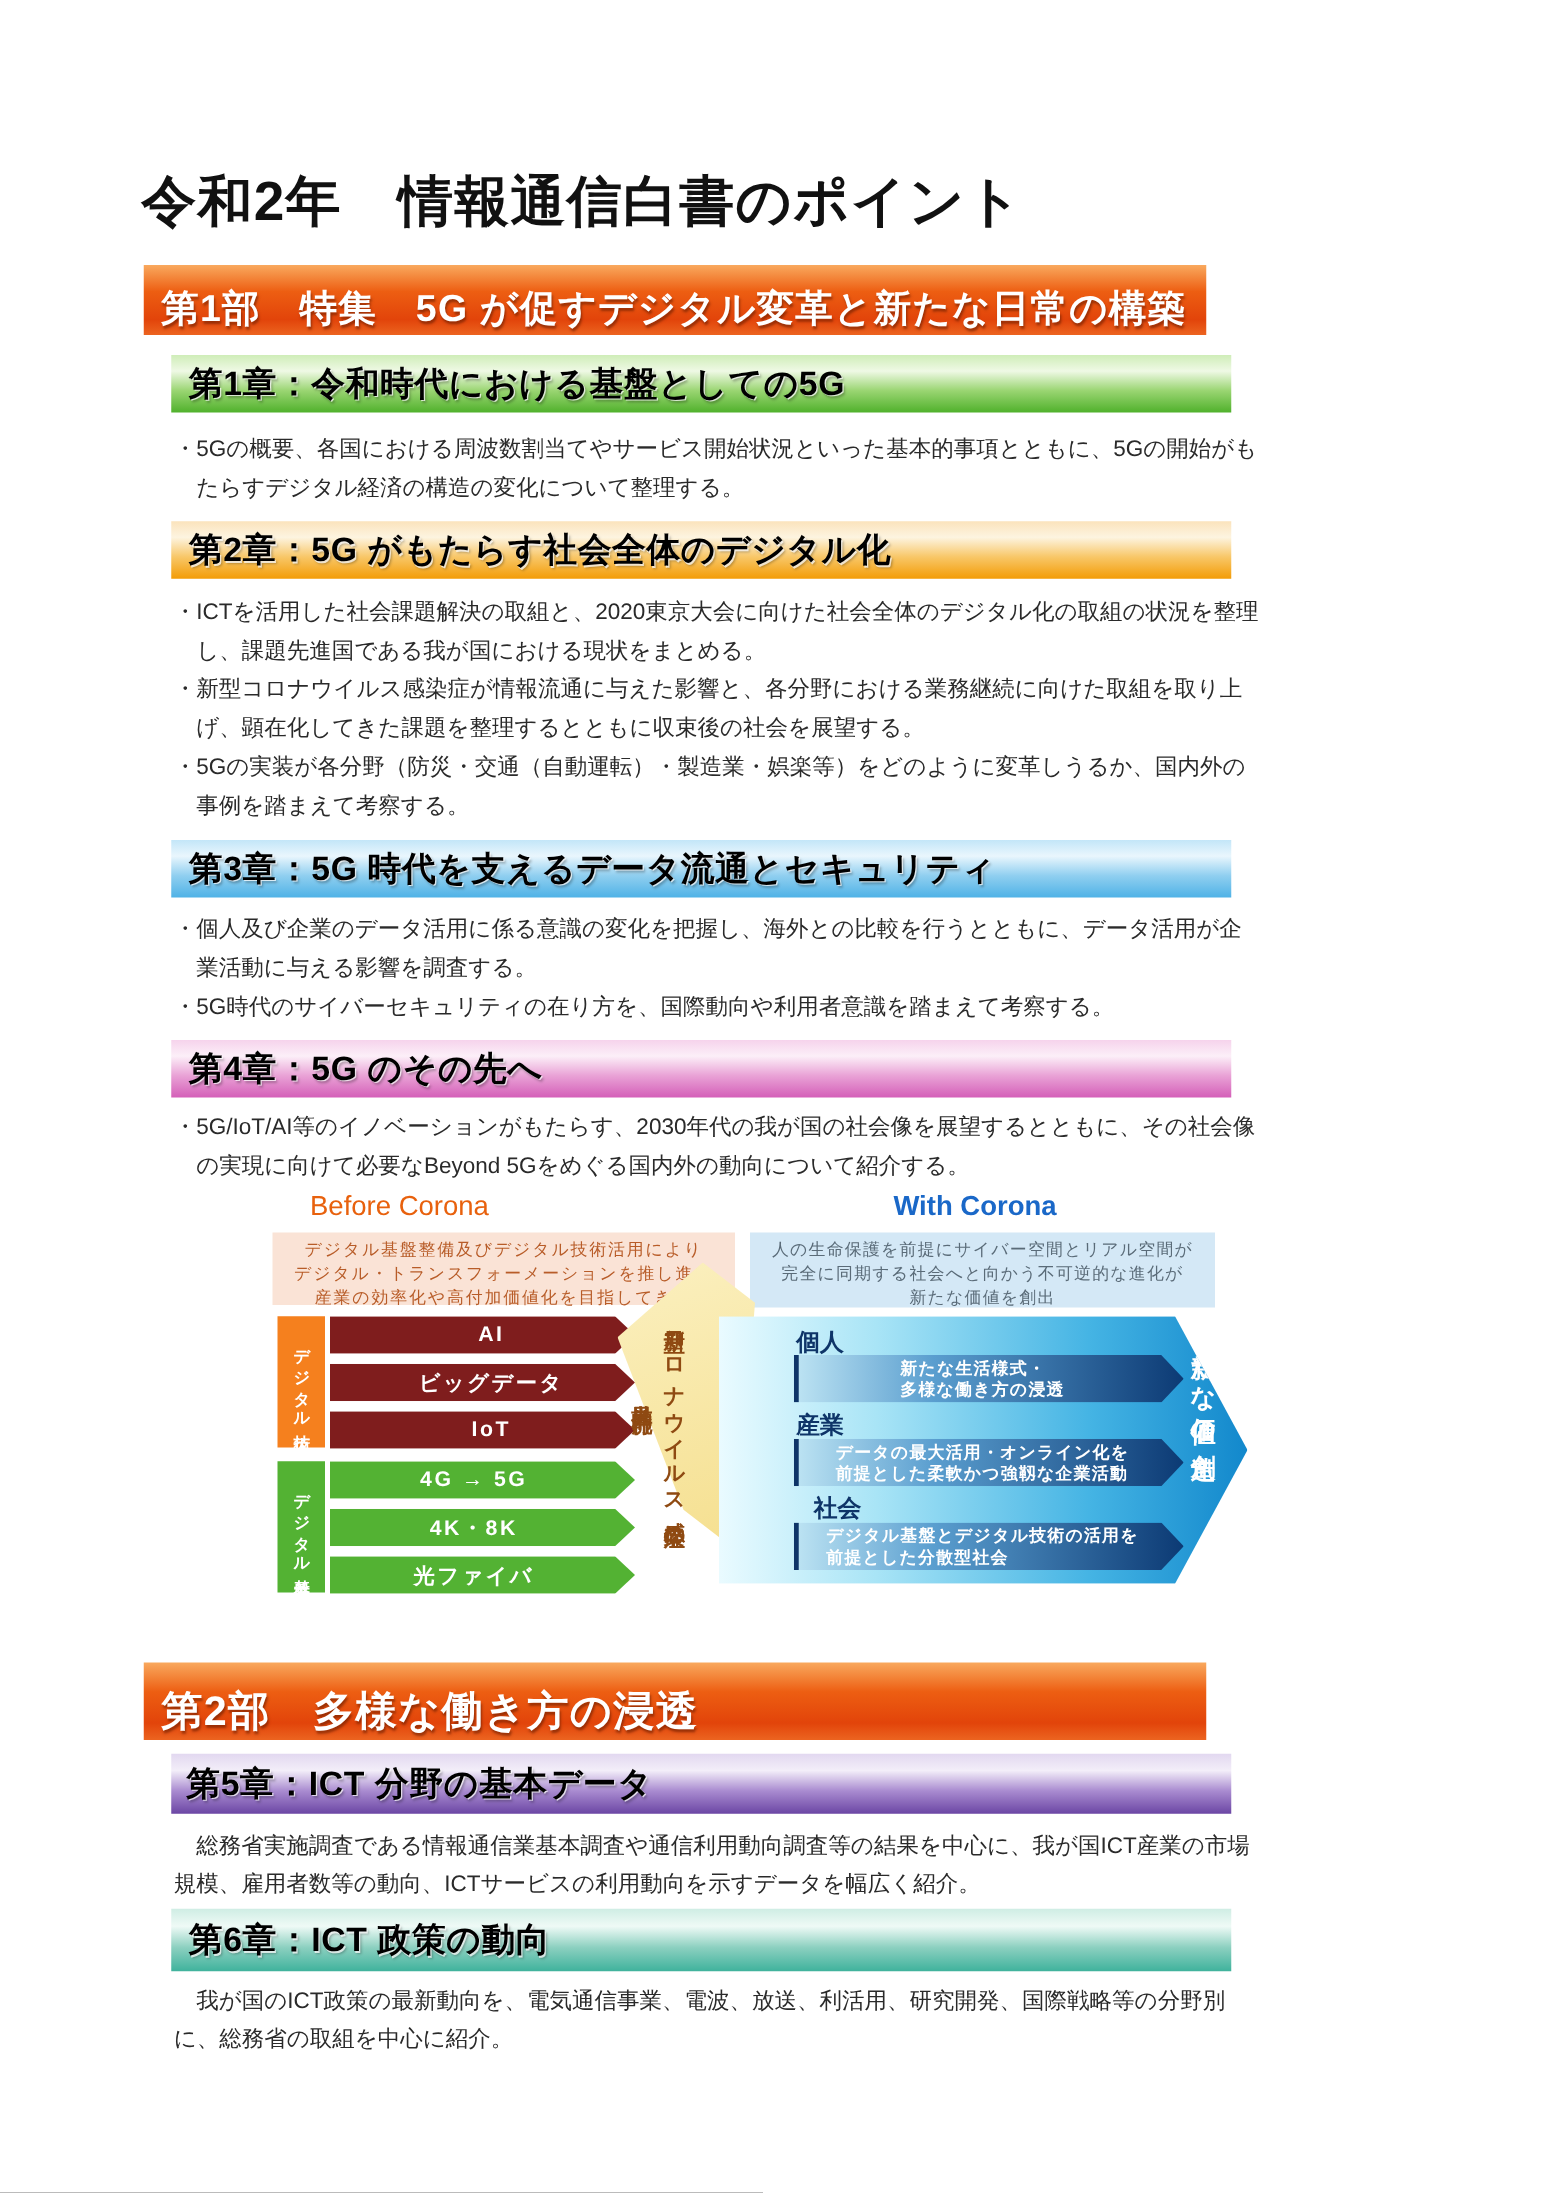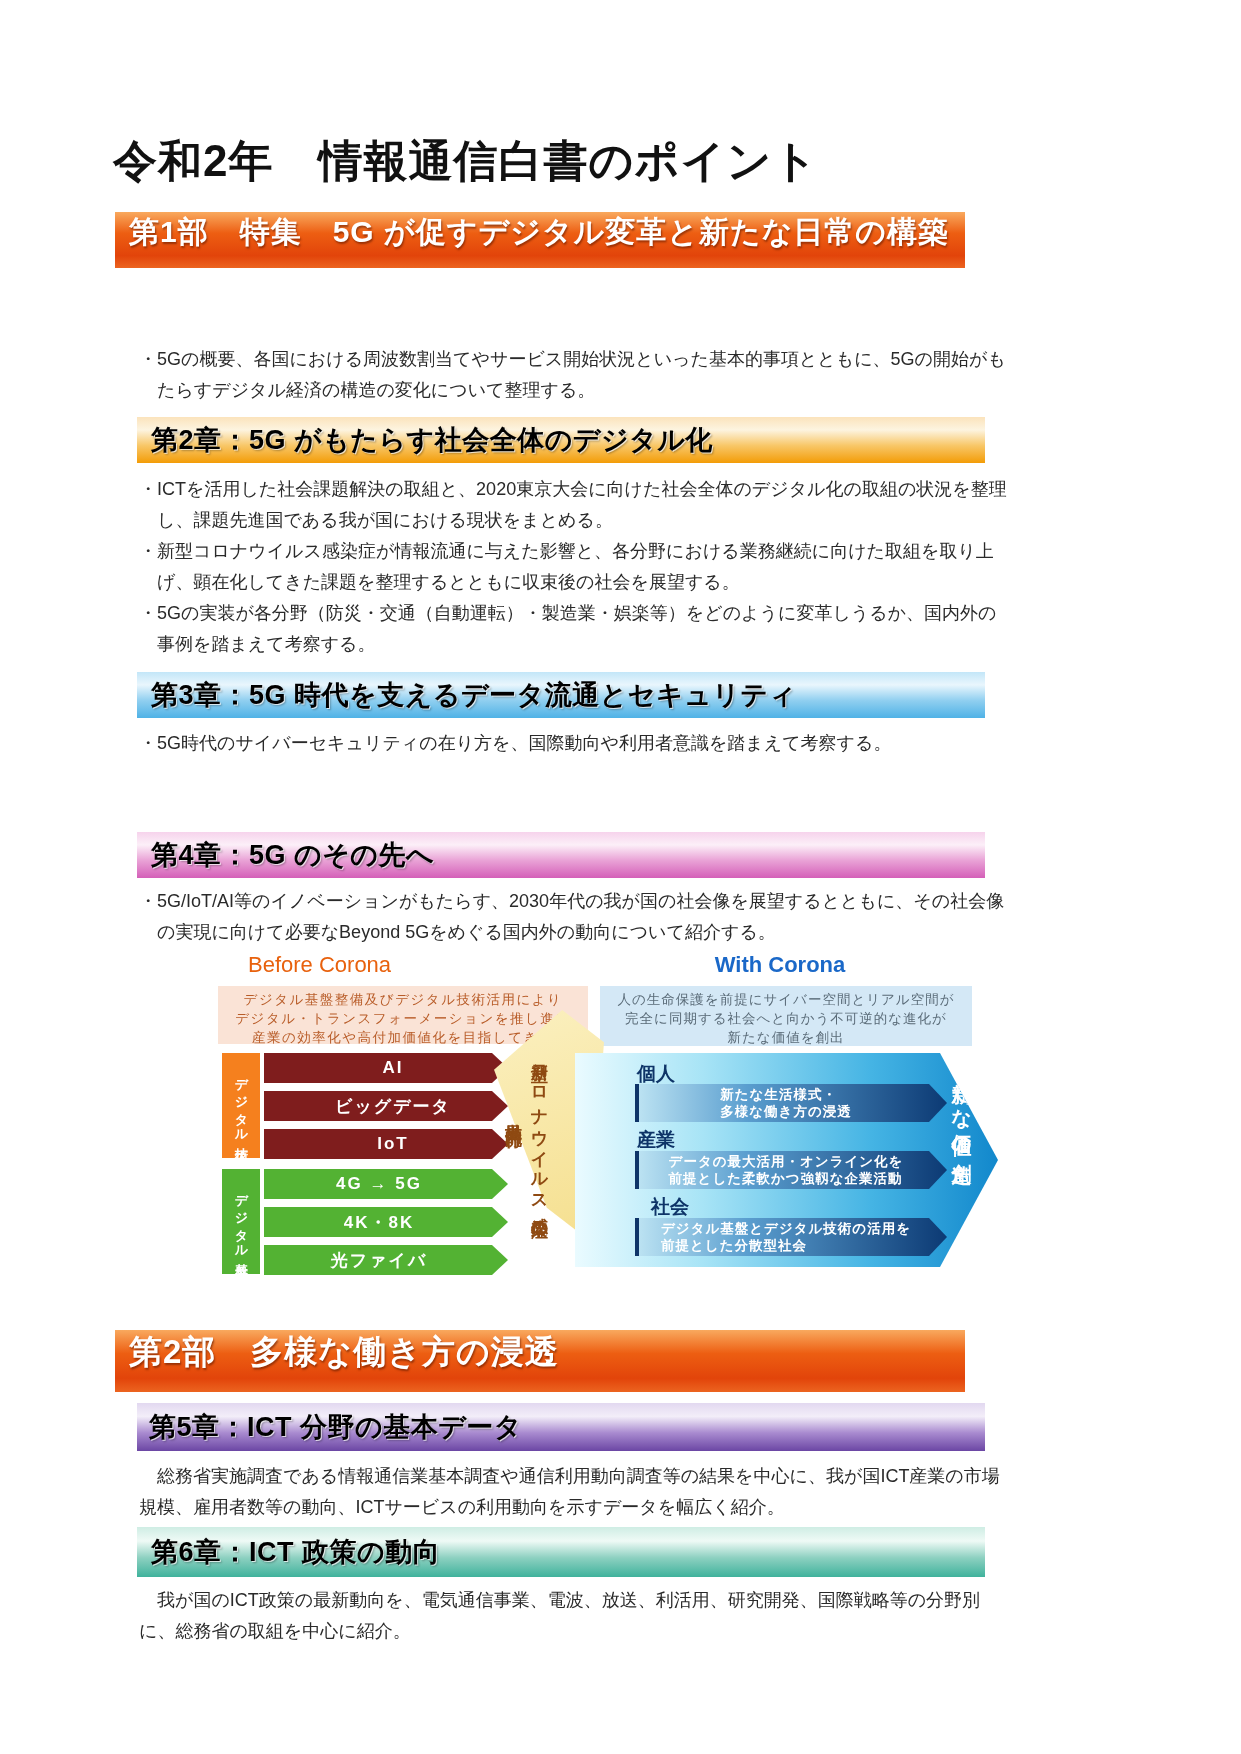--- a/index.html
+++ b/index.html
@@ -7,21 +7,21 @@
     position:relative;width:1241px;height:1754px;background:#ffffff;
     font-family:"Liberation Sans","DejaVu Sans",sans-serif;overflow:hidden;margin:0 auto;
   }
   .title{
     position:absolute;left:113px;top:132px;margin:0;
     font-size:44px;font-weight:900;color:#111;letter-spacing:1px;
   }
   .part-banner{
     position:absolute;left:115px;width:850px;height:56px;
     background:linear-gradient(180deg,#F9A95E 0%,#ED5E12 38%,#E2440A 78%,#EC6420 100%);
-    display:flex;align-items:flex-start;padding-left:14px;box-sizing:border-box;
+    display:flex;align-items:flex-end;padding-left:14px;box-sizing:border-box;
   }
   .part-banner span{
     color:#fff;font-weight:900;font-size:30px;letter-spacing:1px;
     text-shadow:1px 2px 2px rgba(110,30,0,.65);white-space:nowrap;
   }
   .ch-banner{
     position:absolute;left:137px;width:848px;height:46px;
     display:flex;align-items:center;padding-left:14px;box-sizing:border-box;
   }
   .ch-banner span{
@@ -90,37 +90,41 @@
 <body>
 
 <div class="page">
 
   <h1 class="title">令和2年　情報通信白書のポイント</h1>
 
   <div class="part-banner" style="top:212px;">
     <span>第1部　特集　5G が促すデジタル変革と新たな日常の構築</span>
   </div>
 
+  <div class="ch-banner ch1" style="top:284px;">
+    <span>第1章：令和時代における基盤としての5G</span>
+  </div>
   <div class="body-block" style="top:344px;">
     <p class="bullet">・5Gの概要、各国における周波数割当てやサービス開始状況といった基本的事項とともに、5Gの開始がもたらすデジタル経済の構造の変化について整理する。</p>
   </div>
 
   <div class="ch-banner ch2" style="top:417px;">
     <span>第2章：5G がもたらす社会全体のデジタル化</span>
   </div>
   <div class="body-block" style="top:474px;">
     <p class="bullet">・ICTを活用した社会課題解決の取組と、2020東京大会に向けた社会全体のデジタル化の取組の状況を整理し、課題先進国である我が国における現状をまとめる。</p>
     <p class="bullet">・新型コロナウイルス感染症が情報流通に与えた影響と、各分野における業務継続に向けた取組を取り上げ、顕在化してきた課題を整理するとともに収束後の社会を展望する。</p>
     <p class="bullet">・5Gの実装が各分野（防災・交通（自動運転）・製造業・娯楽等）をどのように変革しうるか、国内外の事例を踏まえて考察する。</p>
   </div>
 
   <div class="ch-banner ch3" style="top:672px;">
     <span>第3章：5G 時代を支えるデータ流通とセキュリティ</span>
   </div>
   <div class="body-block" style="top:728px;">
+    <p class="bullet">・個人及び企業のデータ活用に係る意識の変化を把握し、海外との比較を行うとともに、データ活用が企業活動に与える影響を調査する。</p>
     <p class="bullet">・5G時代のサイバーセキュリティの在り方を、国際動向や利用者意識を踏まえて考察する。</p>
   </div>
 
   <div class="ch-banner ch4" style="top:832px;">
     <span>第4章：5G のその先へ</span>
   </div>
   <div class="body-block" style="top:886px;">
     <p class="bullet">・5G/IoT/AI等のイノベーションがもたらす、2030年代の我が国の社会像を展望するとともに、その社会像の実現に向けて必要なBeyond 5Gをめぐる国内外の動向について紹介する。</p>
   </div>
 

